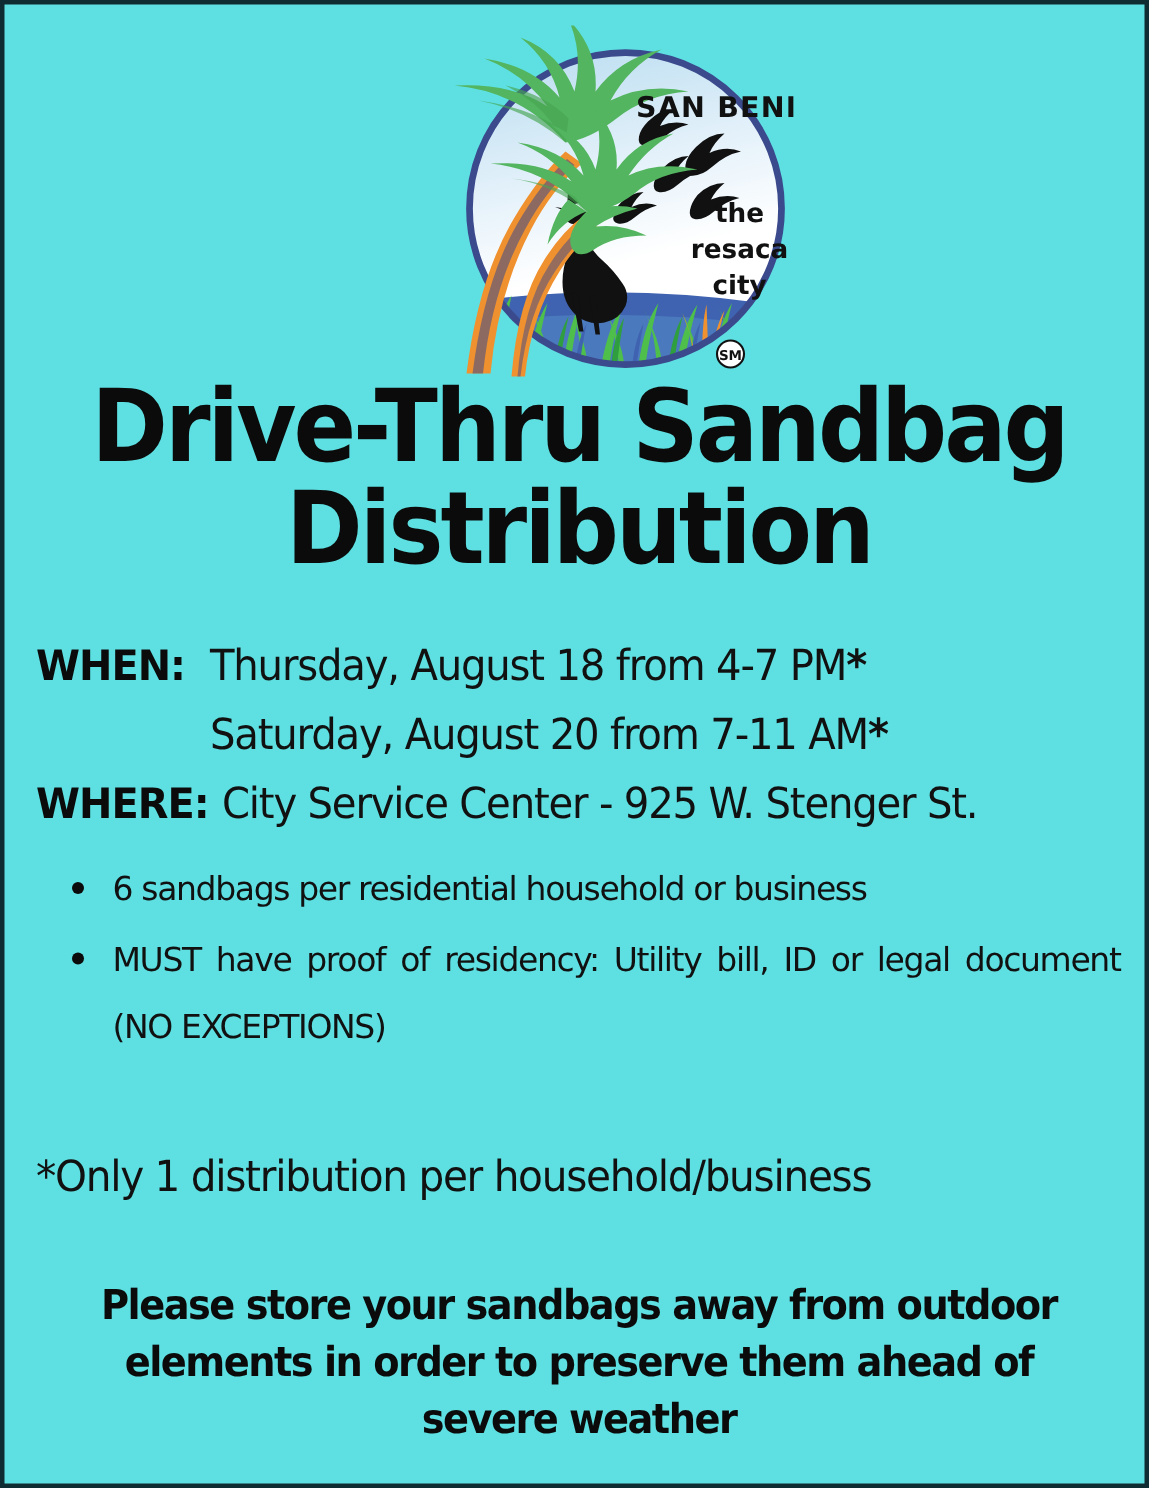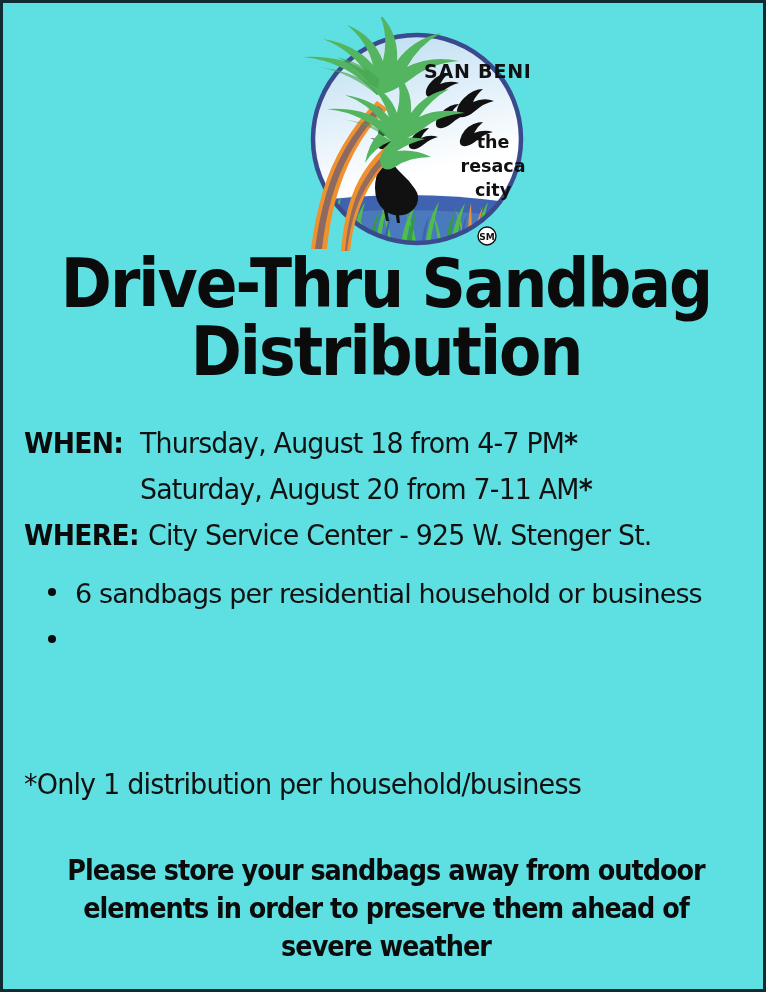--- a/index.html
+++ b/index.html
@@ -118,21 +118,21 @@
     position: absolute;
     left: 45px;
     top: 17px;
     width: 8px;
     height: 8px;
     border-radius: 50%;
     background: #0b0b0b;
   }
   .bullet-text {
     font-family: "DejaVu Sans", sans-serif;
-    font-size: 27px;
+    font-size: 22px;
     line-height: 45px;
     color: #111111;
     letter-spacing: -0.9px;
     text-align: justify;
     text-align-last: left;
   }
 
   
   #footnote {
     position: absolute;
@@ -323,20 +323,21 @@
     </div>
   </div>
 
   <div id="bullets">
     <div class="bullet-row">
       <span class="bullet-dot"></span>
       <div class="bullet-text">6 sandbags per residential household or business</div>
     </div>
     <div class="bullet-row">
       <span class="bullet-dot"></span>
+      <div class="bullet-text">MUST have proof of residency: Utility bill, ID or legal document (NO EXCEPTIONS)</div>
     </div>
   </div>
 
   <div id="footnote">
     <div class="fn-text">*Only 1 distribution per household/business</div>
   </div>
 
   <div id="closing">
     <div class="closing-line">Please store your sandbags away from outdoor</div>
     <div class="closing-line">elements in order to preserve them ahead of</div>

